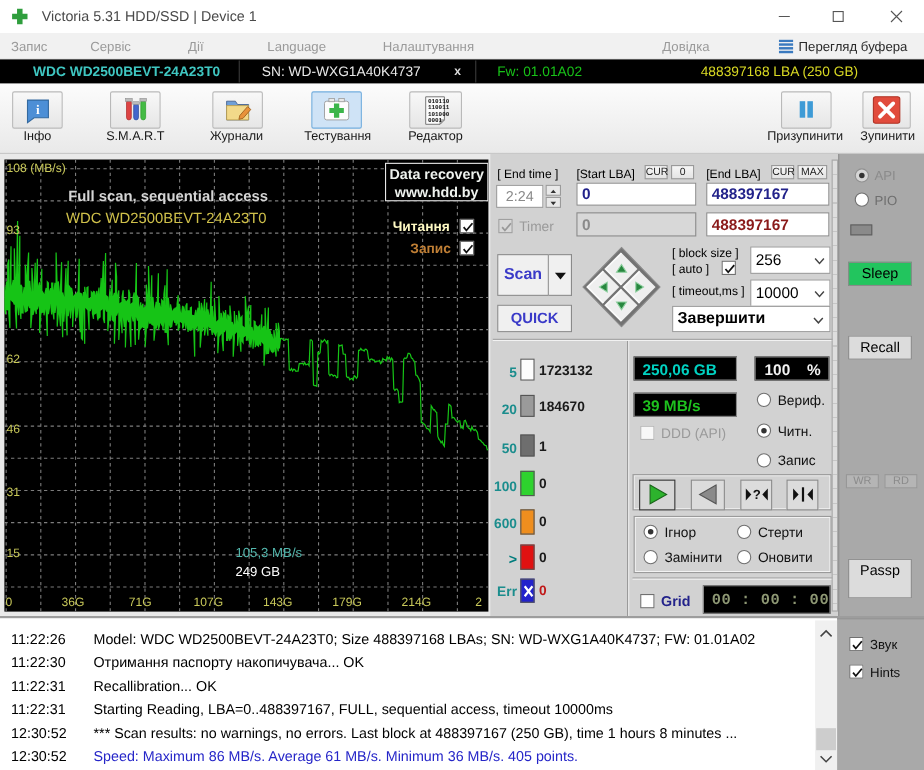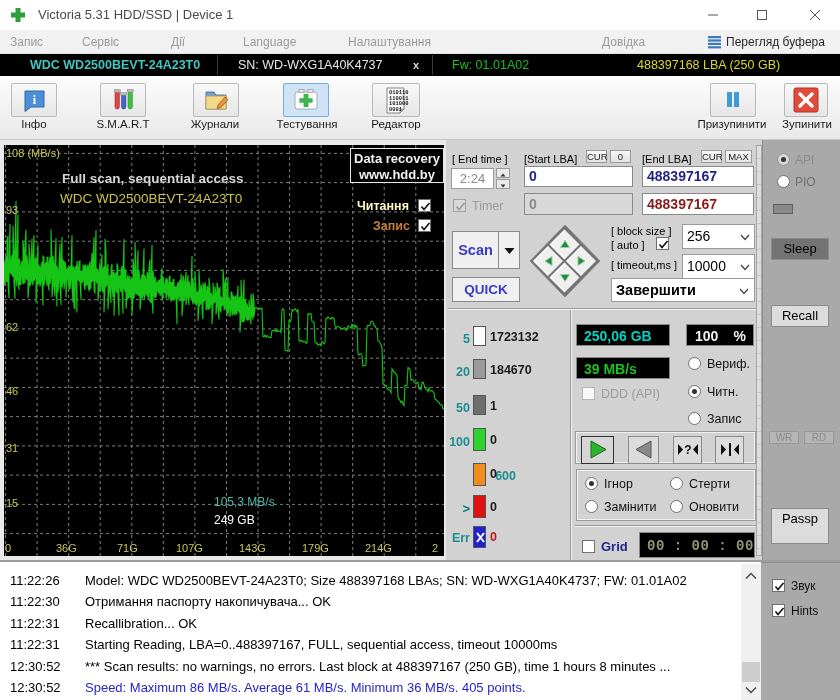--- a/index.html
+++ b/index.html
@@ -302,21 +302,21 @@
   <div class="abs" style="left:44px;top:190px;font-size:12.5px;font-weight:bold;color:#1a1a1a;">1723132</div>
   <div class="abs" style="left:8px;top:225px;width:16px;font-size:12.5px;font-weight:bold;color:#1b8d8d;text-align:right;">20</div>
   <div class="abs" style="left:27px;top:219px;width:13px;height:20px;background:#9a9a9a;border:1px solid #555;"></div>
   <div class="abs" style="left:44px;top:223px;font-size:12.5px;font-weight:bold;color:#1a1a1a;">184670</div>
   <div class="abs" style="left:8px;top:261px;width:16px;font-size:12.5px;font-weight:bold;color:#1b8d8d;text-align:right;">50</div>
   <div class="abs" style="left:27px;top:255px;width:13px;height:20px;background:#6e6e6e;border:1px solid #555;"></div>
   <div class="abs" style="left:44px;top:259px;font-size:12.5px;font-weight:bold;color:#1a1a1a;">1</div>
   <div class="abs" style="left:2px;top:295px;width:22px;font-size:12.5px;font-weight:bold;color:#1b8d8d;text-align:right;">100</div>
   <div class="abs" style="left:27px;top:288px;width:13px;height:23px;background:#2ed32e;border:1px solid #555;"></div>
   <div class="abs" style="left:44px;top:293px;font-size:12.5px;font-weight:bold;color:#1a1a1a;">0</div>
-  <div class="abs" style="left:2px;top:329px;width:22px;font-size:12.5px;font-weight:bold;color:#1b8d8d;text-align:right;margin-left:46px;">600</div>
+  <div class="abs" style="left:2px;top:329px;width:22px;font-size:12.5px;font-weight:bold;color:#1b8d8d;text-align:right;">600</div>
   <div class="abs" style="left:27px;top:323px;width:13px;height:23px;background:#ef8e1e;border:1px solid #555;"></div>
   <div class="abs" style="left:44px;top:327px;font-size:12.5px;font-weight:bold;color:#1a1a1a;">0</div>
   <div class="abs" style="left:8px;top:361px;width:16px;font-size:13px;color:#007c7c;text-align:right;font-weight:bold;">&gt;</div>
   <div class="abs" style="left:27px;top:355px;width:13px;height:23px;background:#e01111;border:1px solid #555;"></div>
   <div class="abs" style="left:44px;top:360px;font-size:12.5px;font-weight:bold;color:#1a1a1a;">0</div>
   <div class="abs" style="left:4px;top:391px;width:20px;font-size:12.5px;font-weight:bold;color:#1b8d8d;text-align:right;">Err</div>
   <div class="abs" style="left:27px;top:386px;width:13px;height:22px;background:#2222cc;border:1px solid #555;"><svg width="13" height="20">
           <path d="M3 6 L10 15 M10 6 L3 15" stroke="#fff" stroke-width="2" fill="none"></path>
         </svg></div>
   <div class="abs" style="left:44px;top:390px;font-size:12.5px;font-weight:bold;color:#c01818;">0</div>
@@ -376,21 +376,21 @@
       </div>
  </div>
 
  <div class="abs" style="left:756px;top:5px;width:6px;height:411px;background:repeating-linear-gradient(#dedede 0 12px, #c6c6c6 12px 13px);border:1px solid #a8a8a8;"></div>
  <div id="sidebar">
   <div class="radio sel" style="left:14px;top:13px;border-color:#909090;background:#d6d6d6;"></div>
   <div class="abs" style="left:32px;top:13px;font-size:12px;color:#8b8b8b;">API</div>
   <div class="radio" style="left:14px;top:35px;"></div>
   <div class="abs" style="left:32px;top:35px;font-size:12px;color:#6f6f6f;">PIO</div>
   <div class="abs" style="left:10px;top:64px;width:20px;height:10px;background:#8a8a8a;border:1px solid #5f5f5f;"></div>
-  <div class="button" style="left:8px;top:98px;width:58px;height:22px;font-size:13px;line-height:20px;background:#737373;">Sleep</div>
+  <div class="button" style="left:8px;top:98px;width:58px;height:22px;font-size:13px;line-height:20px;background:#22c55e;">Sleep</div>
   <div class="button" style="left:8px;top:165px;width:58px;height:22px;font-size:13px;line-height:20px;background:#dcdcdc;">Recall</div>
   <div class="button" style="left:6px;top:291px;width:30px;height:13px;font-size:10px;line-height:11px;color:#8b8b8b;background:#b5b5b5;border-color:#979797;">WR</div>
   <div class="button" style="left:41px;top:291px;width:30px;height:13px;font-size:10px;line-height:11px;color:#8b8b8b;background:#b5b5b5;border-color:#979797;">RD</div>
   <div class="button" style="left:8px;top:368px;width:58px;height:36px;font-size:13px;line-height:20px;background:#dcdcdc;">Passp</div>
  </div>
 </div>
 
 <div id="log" class="abs">
  <div class="logline" style="left:10px;top:11px;">11:22:26</div>
     <div class="logline" style="left:85px;top:11px;">Model: WDC WD2500BEVT-24A23T0; Size 488397168 LBAs; SN: WD-WXG1A40K4737; FW: 01.01A02</div>

